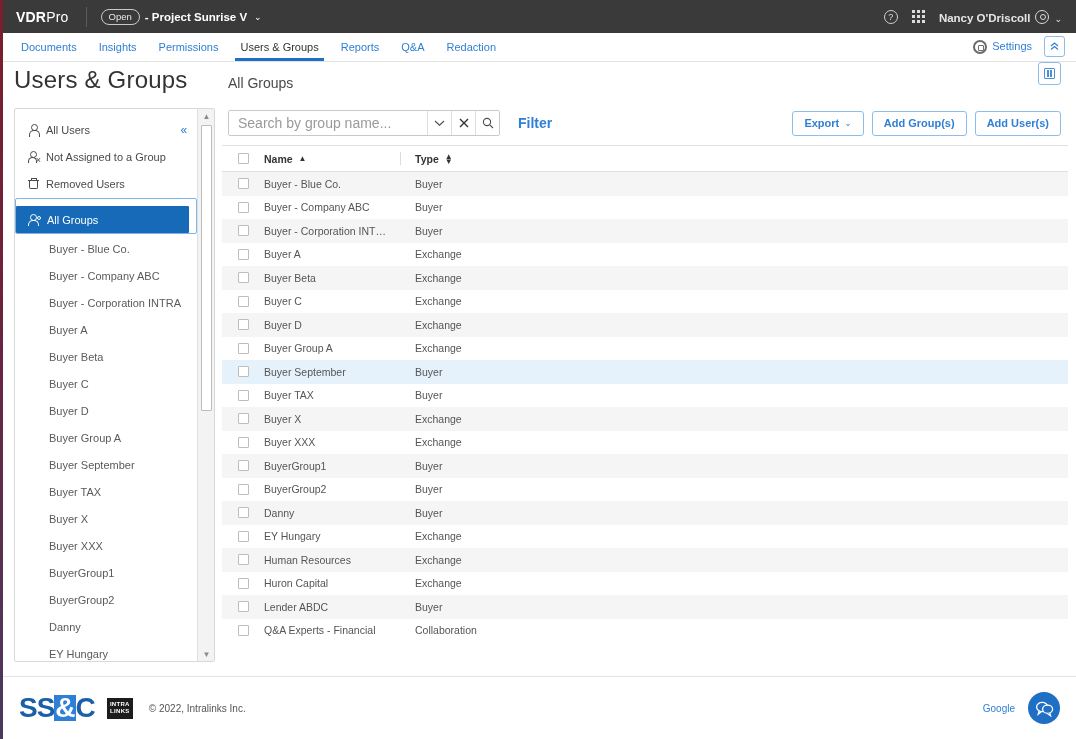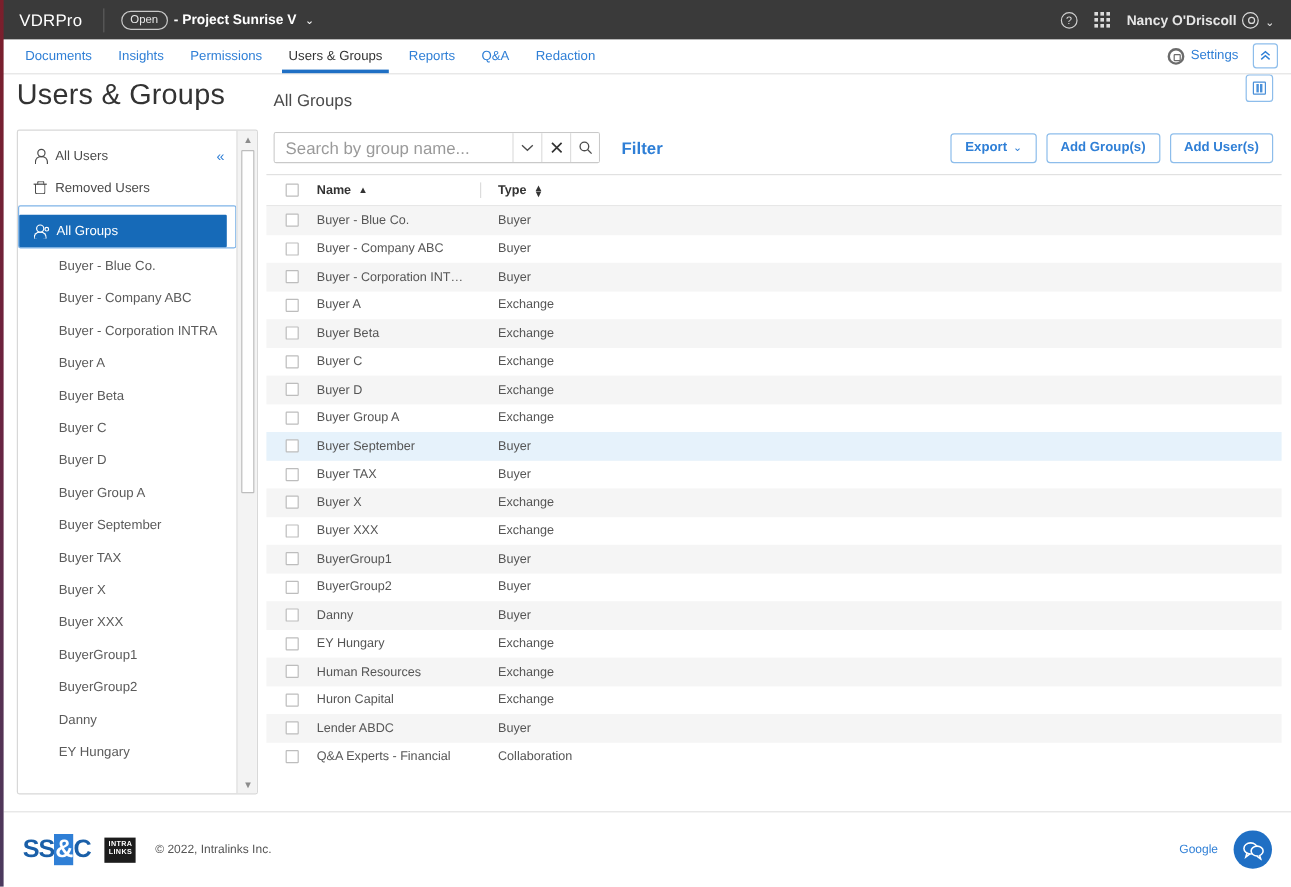--- a/index.html
+++ b/index.html
@@ -20,21 +20,21 @@
 
   
   .topbar {
     position: absolute; left: 0; top: 0; width: 1076px; height: 33px;
     background: #3a3a3a; display: flex; align-items: center;
   }
   .brand {
     padding: 0 17px 0 16px; font-size: 14px; color: #ffffff;
     letter-spacing: .2px; white-space: nowrap;
   }
-  .brand b { font-weight: normal; }
+  .brand b { font-weight: bold; }
   .brand span.pro { font-weight: normal; }
   .brand-div { width: 1px; height: 20px; background: #5c5c5c; }
   .proj {
     display: flex; align-items: center; gap: 5px;
     padding-left: 14px; font-size: 11.5px; color: #ffffff; font-weight: bold;
   }
   .pill-open {
     border: 1px solid #c9c9c9; border-radius: 9px; padding: 1px 7px 2px;
     font-size: 9.5px; font-weight: normal; color: #e8e8e8; line-height: 11px;
   }
@@ -288,21 +288,21 @@
   .trow .col-name { width: 136px; }
   .trow .col-sep { background: transparent; }
 
   
   .footer {
     position: absolute; left: 3px; top: 676px; width: 1073px; height: 63px;
     background: #ffffff; border-top: 1px solid #e3e3e3;
     display: flex; align-items: center; padding: 0 16px;
   }
   .ssc {
-    font-size: 21px; font-weight: bold; color: #1a5fa8; letter-spacing: -1px;
+    font-size: 28px; font-weight: bold; color: #1a5fa8; letter-spacing: -1px;
     display: flex; align-items: center;
   }
   .ssc .amp {
     background: #2f7fd6; color: #fff; padding: 0 1px; margin: 0 0px;
     display: inline-block; line-height: 26px; height: 26px;
   }
   .intra {
     width: 26px; height: 21px; background: #1c1c1c; color: #fff;
     font-size: 6px; font-weight: bold; line-height: 7px; text-align: center;
     padding-top: 3px; margin-left: 12px; letter-spacing: .3px;
@@ -381,20 +381,26 @@
 <div class="tree-panel">
   <div class="tree-scroll-area">
     <div class="tree-list">
 
       <div class="tree-row top">
         <span class="ico person"></span>
         <span>All Users</span>
         <span class="collapse-chevrons">«</span>
       </div>
 
+      <div class="tree-row top">
+        <span class="ico personx">
+            <i></i>
+          </span>
+        <span>Not Assigned to a Group</span>
+      </div>
 
       <div class="tree-row top">
         <span class="ico trash">
             <i></i>
           </span>
         <span>Removed Users</span>
       </div>
 
       <div class="tree-active-wrap">
         <div class="tree-row active">

